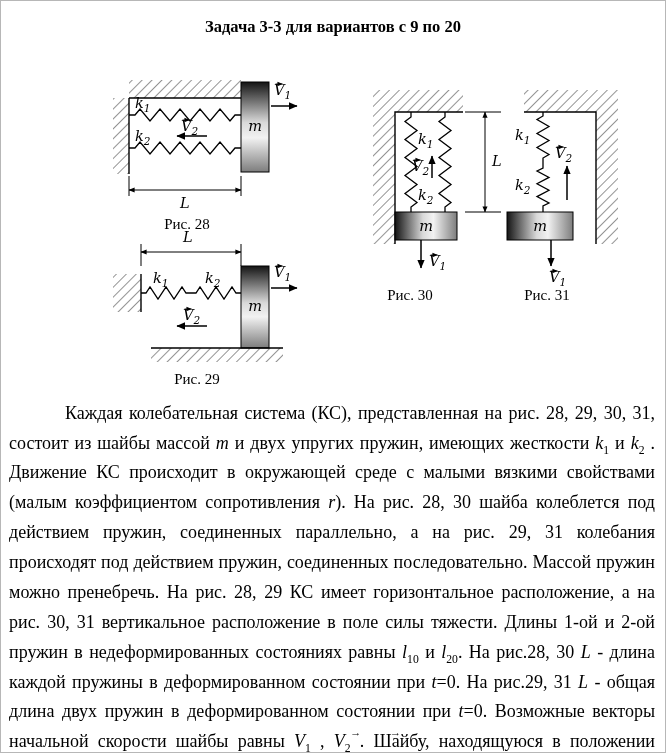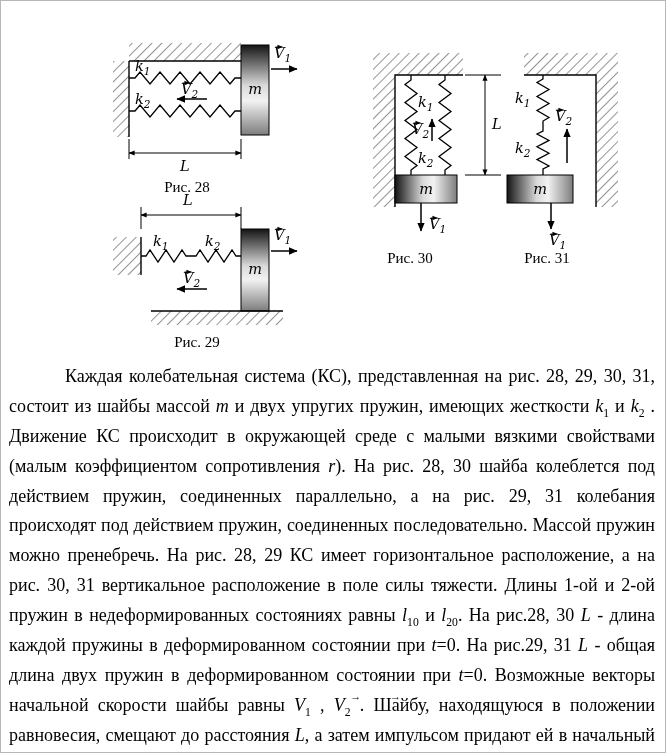--- a/index.html
+++ b/index.html
@@ -37,20 +37,21 @@
   p.body i { font-style:italic; }
   p.body sub { font-size:0.65em; line-height:0; }
   .vec { font-style:italic; position:relative; }
   .vec::after { content:"→"; position:absolute; left:0; top:-0.72em; font-size:0.62em; font-style:normal; }
 </style>
 </head>
 <body>
 
 <div class="page">
 
+  <h1 class="title">Задача 3-3 для вариантов с 9 по 20</h1>
 
   <svg class="figs" width="666" height="320" viewBox="0 0 666 320">
     <defs>
       <pattern id="hatch" patternUnits="userSpaceOnUse" width="7" height="7" patternTransform="rotate(45)">
         <line x1="0" y1="0" x2="0" y2="7" stroke="#3a3a3a" stroke-width="1.1"></line>
       </pattern>
       <marker id="ah" viewBox="0 0 8 8" refX="7.5" refY="4" markerWidth="6" markerHeight="6" orient="auto-start-reverse">
         <path d="M0,0.6 L8,4 L0,7.4 Z" fill="#000"></path>
       </marker>
       <linearGradient id="gradTall" x1="0" y1="0" x2="0" y2="1">

